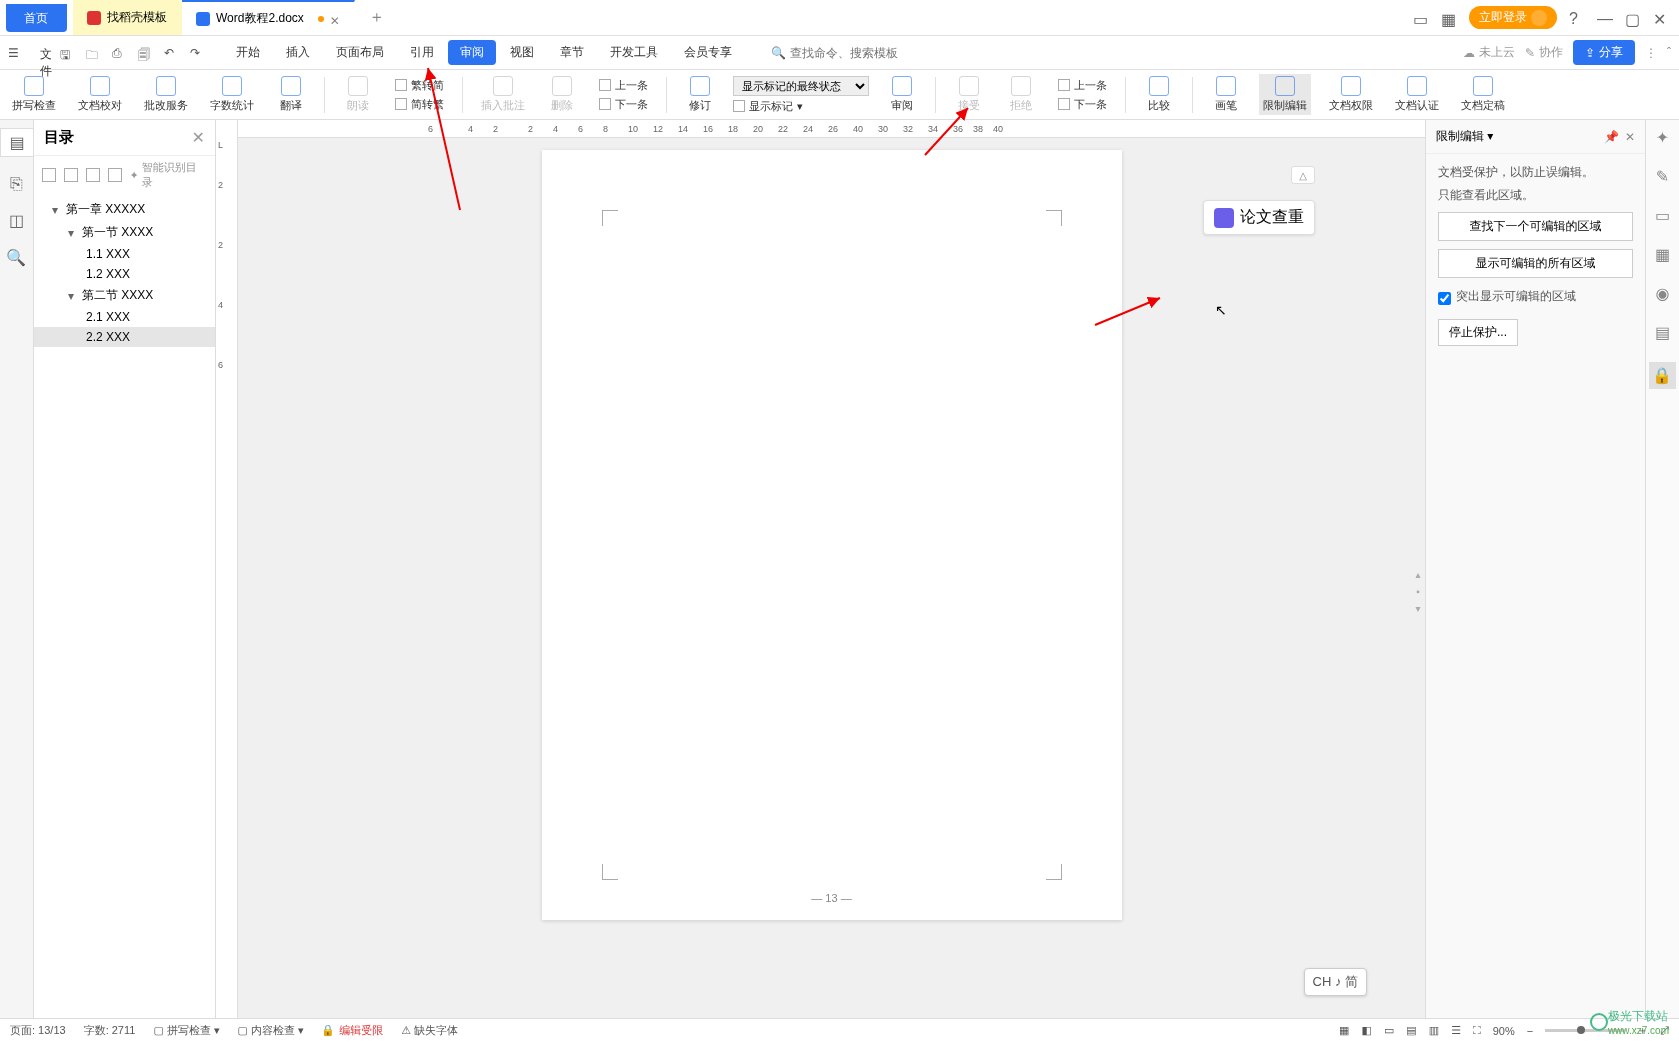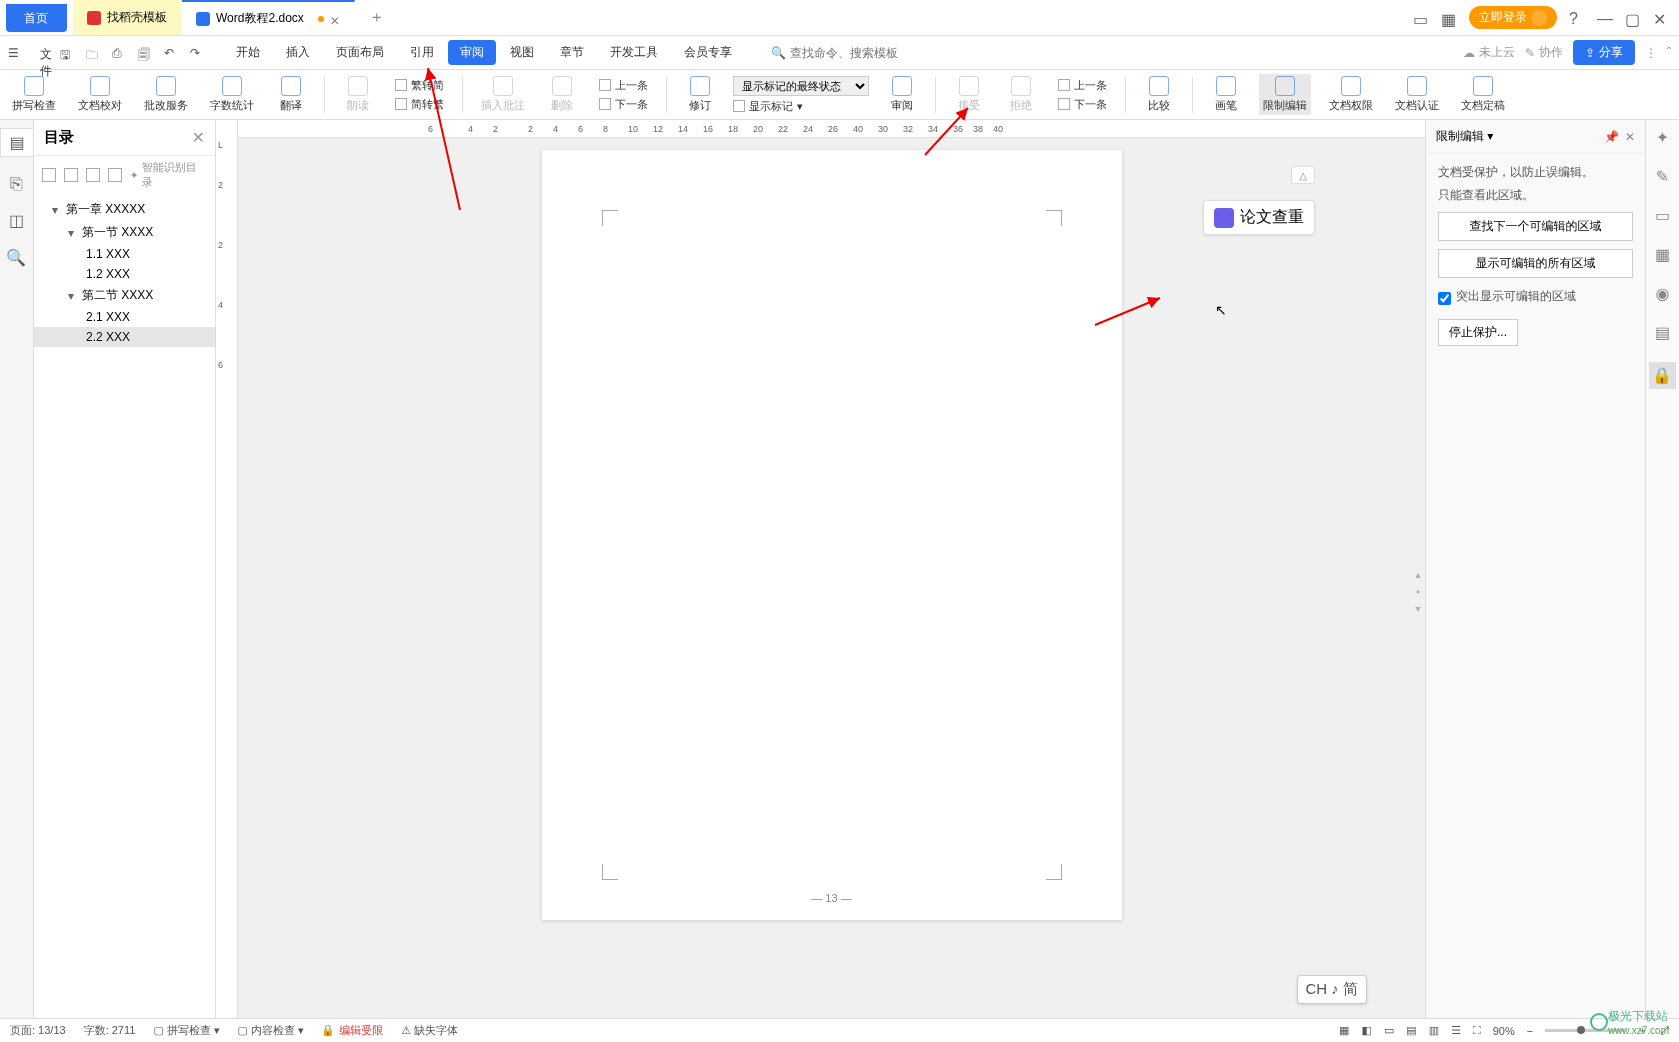--- a/index.html
+++ b/index.html
@@ -83,21 +83,21 @@
 .page .cornerTL { position: absolute; top: 60px; left: 60px; width: 16px; height: 16px; border-left: 1px solid #aaa; border-top: 1px solid #aaa; }
 .page .cornerTR { position: absolute; top: 60px; right: 60px; width: 16px; height: 16px; border-right: 1px solid #aaa; border-top: 1px solid #aaa; }
 .page .cornerBL { position: absolute; bottom: 40px; left: 60px; width: 16px; height: 16px; border-left: 1px solid #aaa; border-bottom: 1px solid #aaa; }
 .page .cornerBR { position: absolute; bottom: 40px; right: 60px; width: 16px; height: 16px; border-right: 1px solid #aaa; border-bottom: 1px solid #aaa; }
 .page .pagenum { position: absolute; bottom: 16px; left: 0; right: 0; text-align: center; font-size: 11px; color: #888; }
 
 .float-btn { position: absolute; right: 110px; top: 80px; background: #fff; border: 1px solid #ddd; border-radius: 4px; padding: 6px 10px; display: flex; align-items: center; gap: 6px; font-size: 16px; box-shadow: 0 1px 3px rgba(0,0,0,.1); }
 .float-btn .ficon { width: 20px; height: 20px; background: #6b5fea; border-radius: 4px; }
 .float-expand { position: absolute; right: 110px; top: 46px; width: 24px; height: 18px; background: #fff; border: 1px solid #ddd; border-radius: 3px; display: flex; align-items: center; justify-content: center; font-size: 10px; color: #888; }
 
-.ime-indicator { position: absolute; right: 58px; bottom: 14px; background: #fff; border: 1px solid #ccc; border-radius: 4px; padding: 4px 8px; font-size: 15px; color: #555; box-shadow: 0 1px 3px rgba(0,0,0,.15); }
+.ime-indicator { position: absolute; right: 58px; bottom: 22px; background: #fff; border: 1px solid #ccc; border-radius: 4px; padding: 4px 8px; font-size: 13px; color: #555; box-shadow: 0 1px 3px rgba(0,0,0,.15); }
 
 
 .rpanel { width: 220px; background: #f9f9f9; border-left: 1px solid #ddd; display: flex; flex-direction: column; font-size: 12px; }
 .rpanel-hdr { padding: 8px 10px; display: flex; align-items: center; gap: 6px; border-bottom: 1px solid #eee; }
 .rpanel-hdr .title { flex: 1; }
 .rpanel-hdr .pin, .rpanel-hdr .close { color: #888; cursor: pointer; }
 .rpanel-body { padding: 10px 12px; color: #555; }
 .rpanel-body p { margin-bottom: 6px; }
 .rpanel-body button { display: block; width: 100%; margin: 8px 0 0 0; padding: 5px; border: 1px solid #ccc; background: #fff; font-size: 12px; cursor: pointer; }
 .rpanel-body label { display: flex; align-items: flex-end; gap: 5px; margin-top: 10px; }

